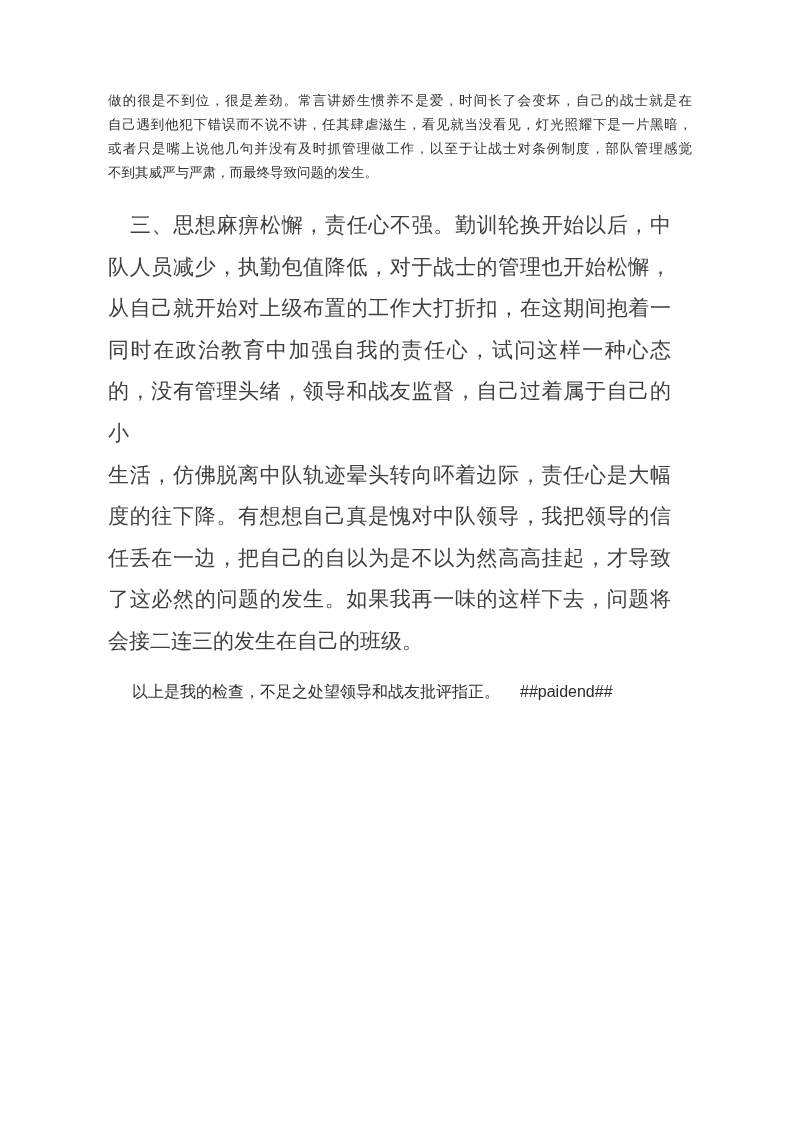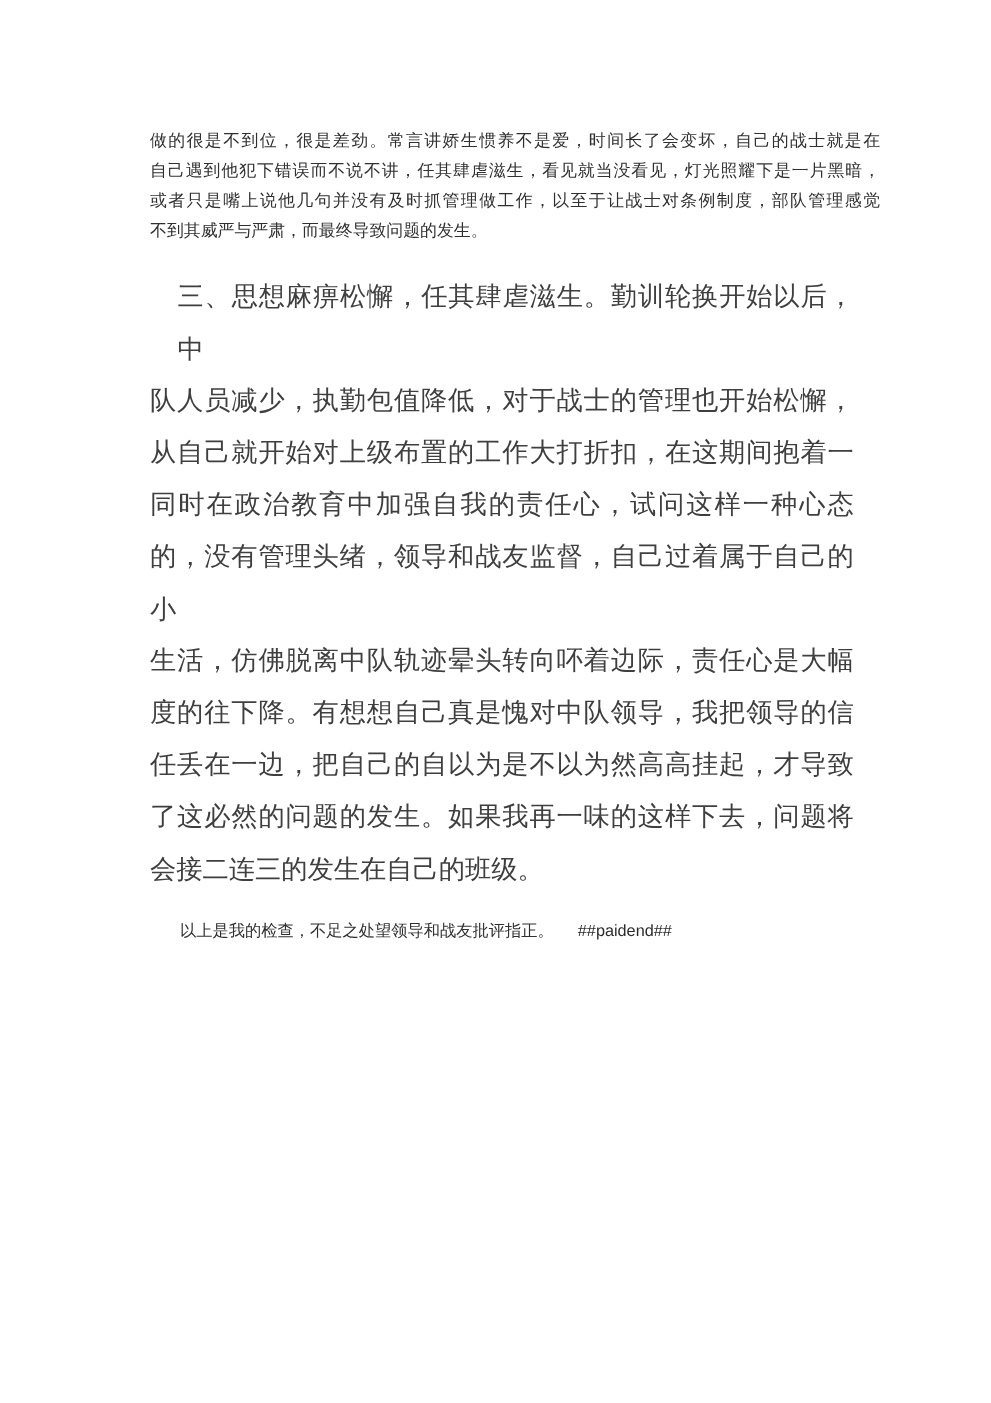--- a/index.html
+++ b/index.html
@@ -10,21 +10,21 @@
     background: #ffffff;
     overflow: hidden;
     font-family: "Liberation Serif", serif;
   }
   .content {
     position: absolute;
     left: 104px;
     top: 85px;
     width: 584px;
   }
-  .para { margin: 16px; }
+  .para { margin: 4px; }
   .para.small {
     font-size: 13.5px;
     line-height: 24px;
     color: #303030;
     width: 584px;
     margin-bottom: 20px;
   }
   .para.large {
     font-size: 21px;
     line-height: 41.6px;
@@ -32,21 +32,21 @@
     width: 563px;
     margin-bottom: 19px;
   }
   .line { display: block; }
   .line.just {
     text-align: justify;
     text-align-last: justify;
   }
   .line.indent1 { padding-left: 22px; }
   .para.footer {
-    font-size: 13px;
+    font-size: 16px;
     line-height: 20px;
     color: #303030;
     padding-left: 24px;
     margin-top: 9px;
     white-space: nowrap;
   }
   .para.footer .tag {
     font-family: "Liberation Sans", sans-serif;
     margin-left: 16px;
     color: #2b2b2b;
@@ -59,21 +59,21 @@
   <div class="content">
 
     <div class="para small">
       <span class="line just">做的很是不到位，很是差劲。常言讲娇生惯养不是爱，时间长了会变坏，自己的战士就是在</span>
       <span class="line just">自己遇到他犯下错误而不说不讲，任其肆虐滋生，看见就当没看见，灯光照耀下是一片黑暗，</span>
       <span class="line just">或者只是嘴上说他几句并没有及时抓管理做工作，以至于让战士对条例制度，部队管理感觉</span>
       <span class="line">不到其威严与严肃，而最终导致问题的发生。</span>
     </div>
 
     <div class="para large">
-      <span class="line just indent1">三、思想麻痹松懈，任其肆虐滋生。勤训轮换开始以后，中</span>
+      <span class="line just indent1">三、思想麻痹松懈，责任心不强。勤训轮换开始以后，中</span>
       <span class="line just">队人员减少，执勤包值降低，对于战士的管理也开始松懈，</span>
       <span class="line just">从自己就开始对上级布置的工作大打折扣，在这期间抱着一</span>
       <span class="line just">同时在政治教育中加强自我的责任心，试问这样一种心态</span>
       <span class="line just">的，没有管理头绪，领导和战友监督，自己过着属于自己的小</span>
       <span class="line just">生活，仿佛脱离中队轨迹晕头转向吥着边际，责任心是大幅</span>
       <span class="line just">度的往下降。有想想自己真是愧对中队领导，我把领导的信</span>
       <span class="line just">任丢在一边，把自己的自以为是不以为然高高挂起，才导致</span>
       <span class="line just">了这必然的问题的发生。如果我再一味的这样下去，问题将</span>
       <span class="line">会接二连三的发生在自己的班级。</span>
     </div>

